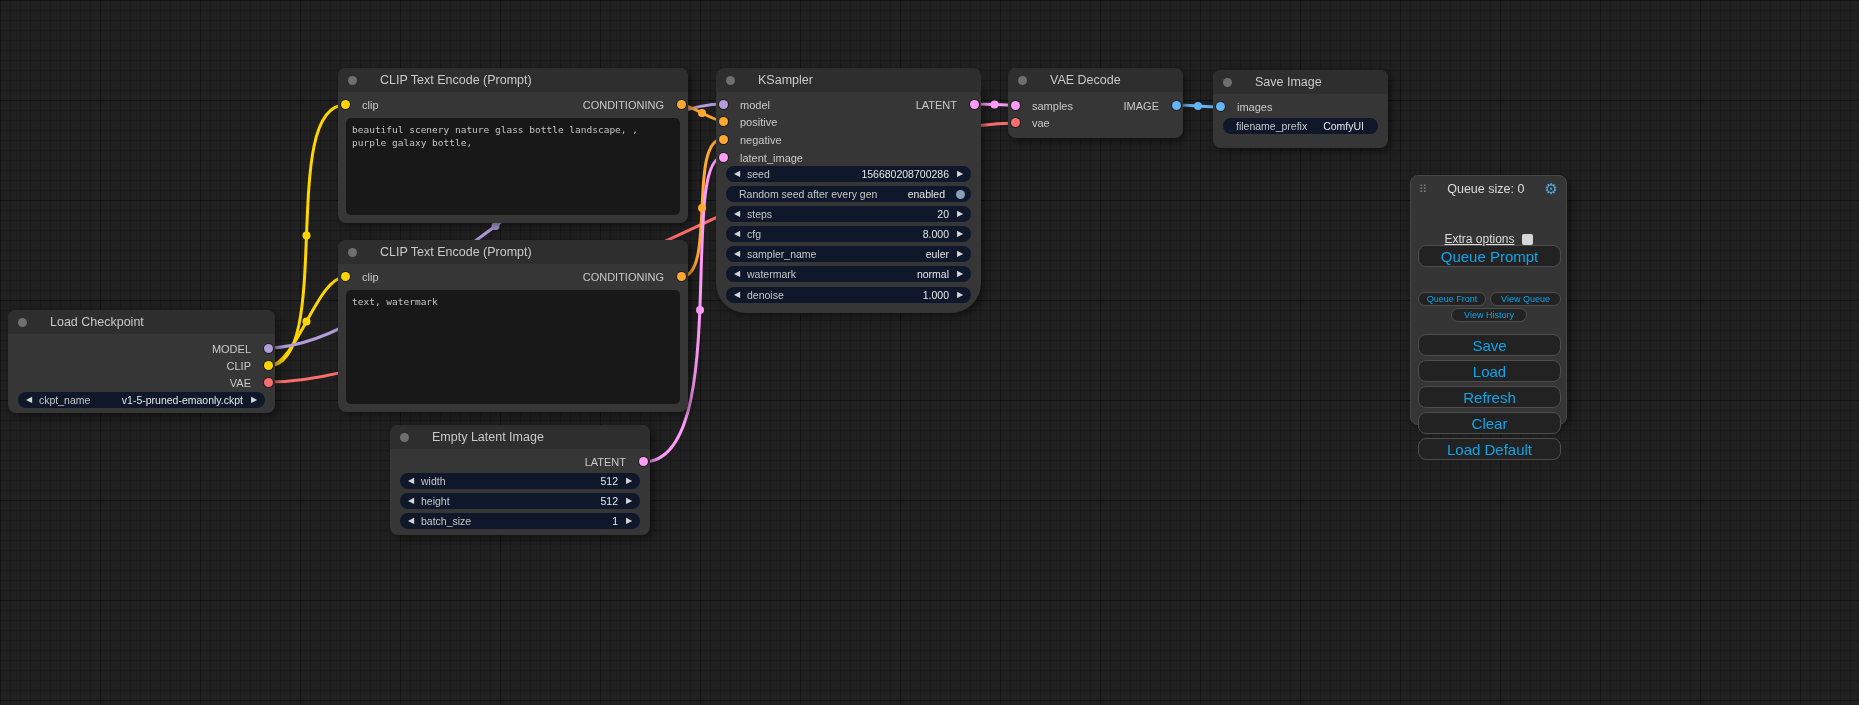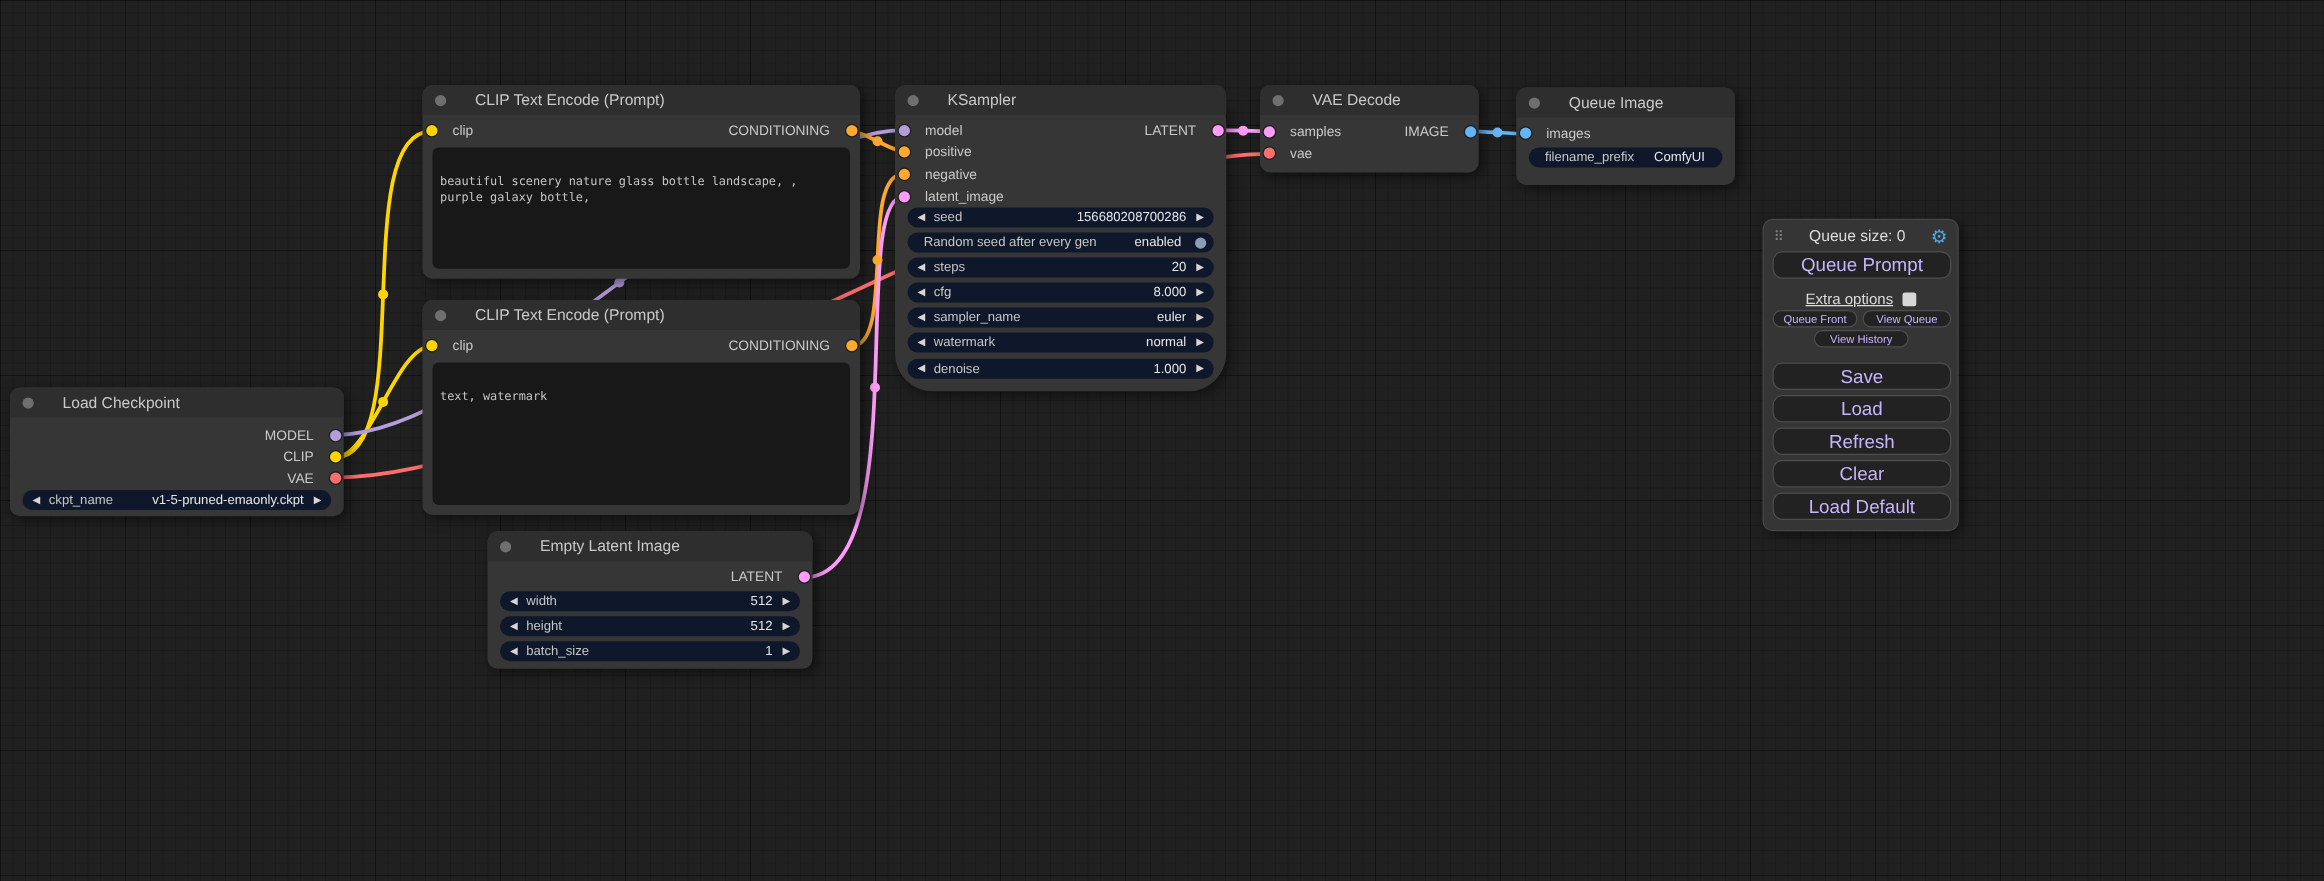--- a/index.html
+++ b/index.html
@@ -49,38 +49,38 @@
     color:#c6c6c6; padding:0 5px;
   }
   .widget.noarrow { padding:0 9px; }
   .arrow { font-family:"DejaVu Sans", sans-serif; font-size:8px; color:#d6d6d6; width:12px; text-align:center; flex:none; line-height:1; }
   .wlabel { margin-left:4px; white-space:nowrap; }
   .wvalue { margin-left:auto; margin-right:5px; color:#e6e6e6; white-space:nowrap; }
   .toggle { width:9px; height:9px; border-radius:50%; flex:none; margin-left:6px; margin-right:-3px; }
 
   .prompt-text {
     position:absolute; left:8px; right:8px; top:50px; bottom:8px;
-    background:#181818; border-radius:5px; padding:21px 6px;
+    background:#181818; border-radius:5px; padding:5px 6px;
     font-family:"DejaVu Sans Mono", monospace; font-size:9.5px; line-height:1.4;
     color:#c4c4c4; white-space:pre-wrap; overflow:hidden;
   }
 
   .menu {
     position:absolute; z-index:3; background:#353535; border:1px solid #474747;
     border-radius:8px; box-shadow:3px 3px 10px rgba(0,0,0,.5);
   }
   .menu-header { position:absolute; top:4px; left:0; right:0; height:18px; display:flex; align-items:center; padding:0 8px; }
   .drag { font-family:"DejaVu Sans", sans-serif; color:#7d7d7d; font-size:11px; line-height:1; }
   .qsize { flex:1; text-align:center; font-size:12.5px; color:#dcdcdc; }
   .gear { font-family:"DejaVu Sans", sans-serif; color:#4fa8df; font-size:15px; line-height:1; }
 
   .btn {
-    position:absolute; background:#222; color:#c4b5fd; border:1px solid #4e4e4e;
+    position:absolute; background:#222; color:#0ea5e9; border:1px solid #4e4e4e;
     border-radius:8px; font-family:inherit; cursor:pointer;
-    display:flex; align-items:center; justify-content:center; padding:0; white-space:nowrap;
+    display:flex; align-items:center; justify-content:center; padding:0; white-space:nowrap;margin-top:44px;
   }
   .btn.big { left:7px; width:143px; height:22px; font-size:15px; }
   .btn.small { height:14px; font-size:9px; border-radius:7px; }
 
   .extra {
     position:absolute; left:0; right:0; height:14px; display:flex; align-items:center;
     justify-content:center; gap:7px; font-size:12px; color:#dcdcdc;
   }
   .checkbox { width:11px; height:11px; background:#d7d7d7; border-radius:2px; }
 </style>
@@ -275,21 +275,21 @@
     </div>
     <div class="row" style="top:46px;">
       <span class="dot din" style="background-color: rgb(255, 110, 110);"></span>
       <span class="in-label">vae</span>
     </div>
   </div>
 
   <div class="node" style="left:1213px;top:70px;width:175px;height:78px;">
     <div class="ntitle">
       <span class="tdot"></span>
-      <span class="ttext">Queue Image</span>
+      <span class="ttext">Save Image</span>
     </div>
     <div class="row" style="top:28px;">
       <span class="dot din" style="background-color: rgb(100, 181, 246);"></span>
       <span class="in-label">images</span>
     </div>
     <div class="widget noarrow" style="top:48px;">
       <span class="wlabel">filename_prefix</span>
       <span class="wvalue">ComfyUI</span>
     </div>
   </div>

